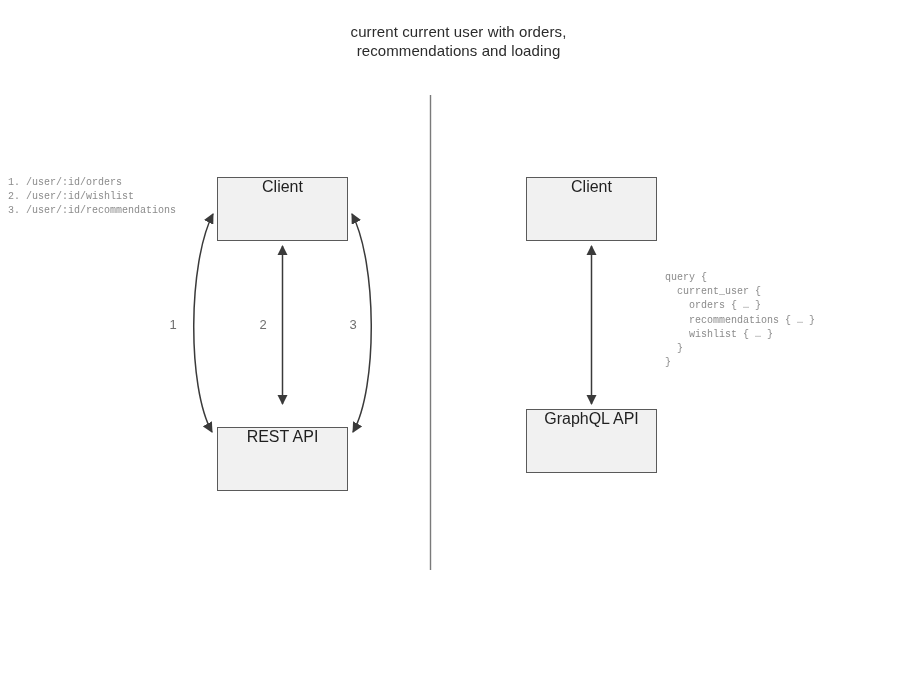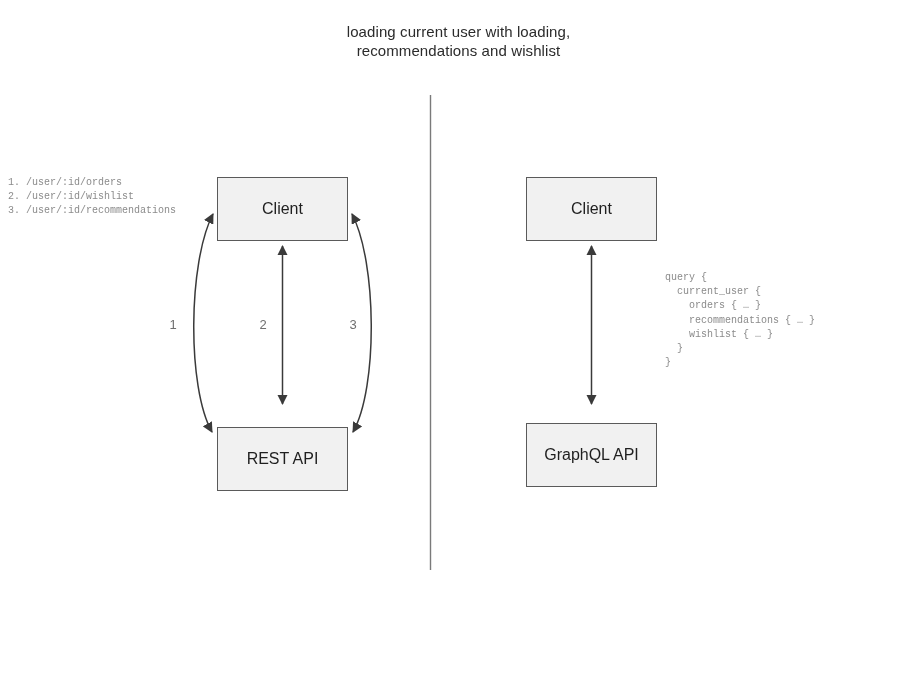--- a/index.html
+++ b/index.html
@@ -41,30 +41,29 @@
 
   
   .node-box {
     position: absolute;
     box-sizing: border-box;
     width: 131px;
     height: 64px;
     background: #f1f1f1;
     border: 1.6px solid #5a5a5a;
     display: flex;
-    align-items: center;
     justify-content: center;
     font-size: 16px;
     color: #1f1f1f;
     z-index: 3;
   }
   .node-client-rest  { left: 217px; top: 177px; }
   .node-rest-api     { left: 217px; top: 427px; }
   .node-client-gql   { left: 526px; top: 177px; }
-  .node-gql-api      { left: 526px; top: 423px; }
+  .node-gql-api      { left: 526px; top: 409px; }
 
   
   .mono-block {
     position: absolute;
     font-family: Liberation Mono, monospace;
     font-size: 10px;
     line-height: 14.2px;
     color: #8b8b8b;
     white-space: pre;
     z-index: 4;
@@ -83,22 +82,22 @@
   }
   .edge-label-1 { left: 163px; top: 317px; }
   .edge-label-2 { left: 253px; top: 317px; }
   .edge-label-3 { left: 343px; top: 317px; }
 
   svg { display: block; }
 </style>
 </head>
 <body>
 
-<div class="diagram-title"><span>loading current user with loading,</span>
-<span>recommendations and wishlist</span></div>
+<div class="diagram-title"><span>current current user with orders,</span>
+<span>recommendations and loading</span></div>
 
 <svg id="canvas" width="917" height="689" viewBox="0 0 917 689" xmlns="http://www.w3.org/2000/svg">
   <defs>
     <marker id="ah" viewBox="0 0 10 10" refX="9" refY="5" markerWidth="7" markerHeight="7" orient="auto-start-reverse">
       <path d="M 0 0 L 10 5 L 0 10 z" fill="#3a3a3a"></path>
     </marker>
   </defs>
 
   <line x1="430.5" y1="95" x2="430.5" y2="570" stroke="#7a7a7a" stroke-width="1.4"></line>
 

